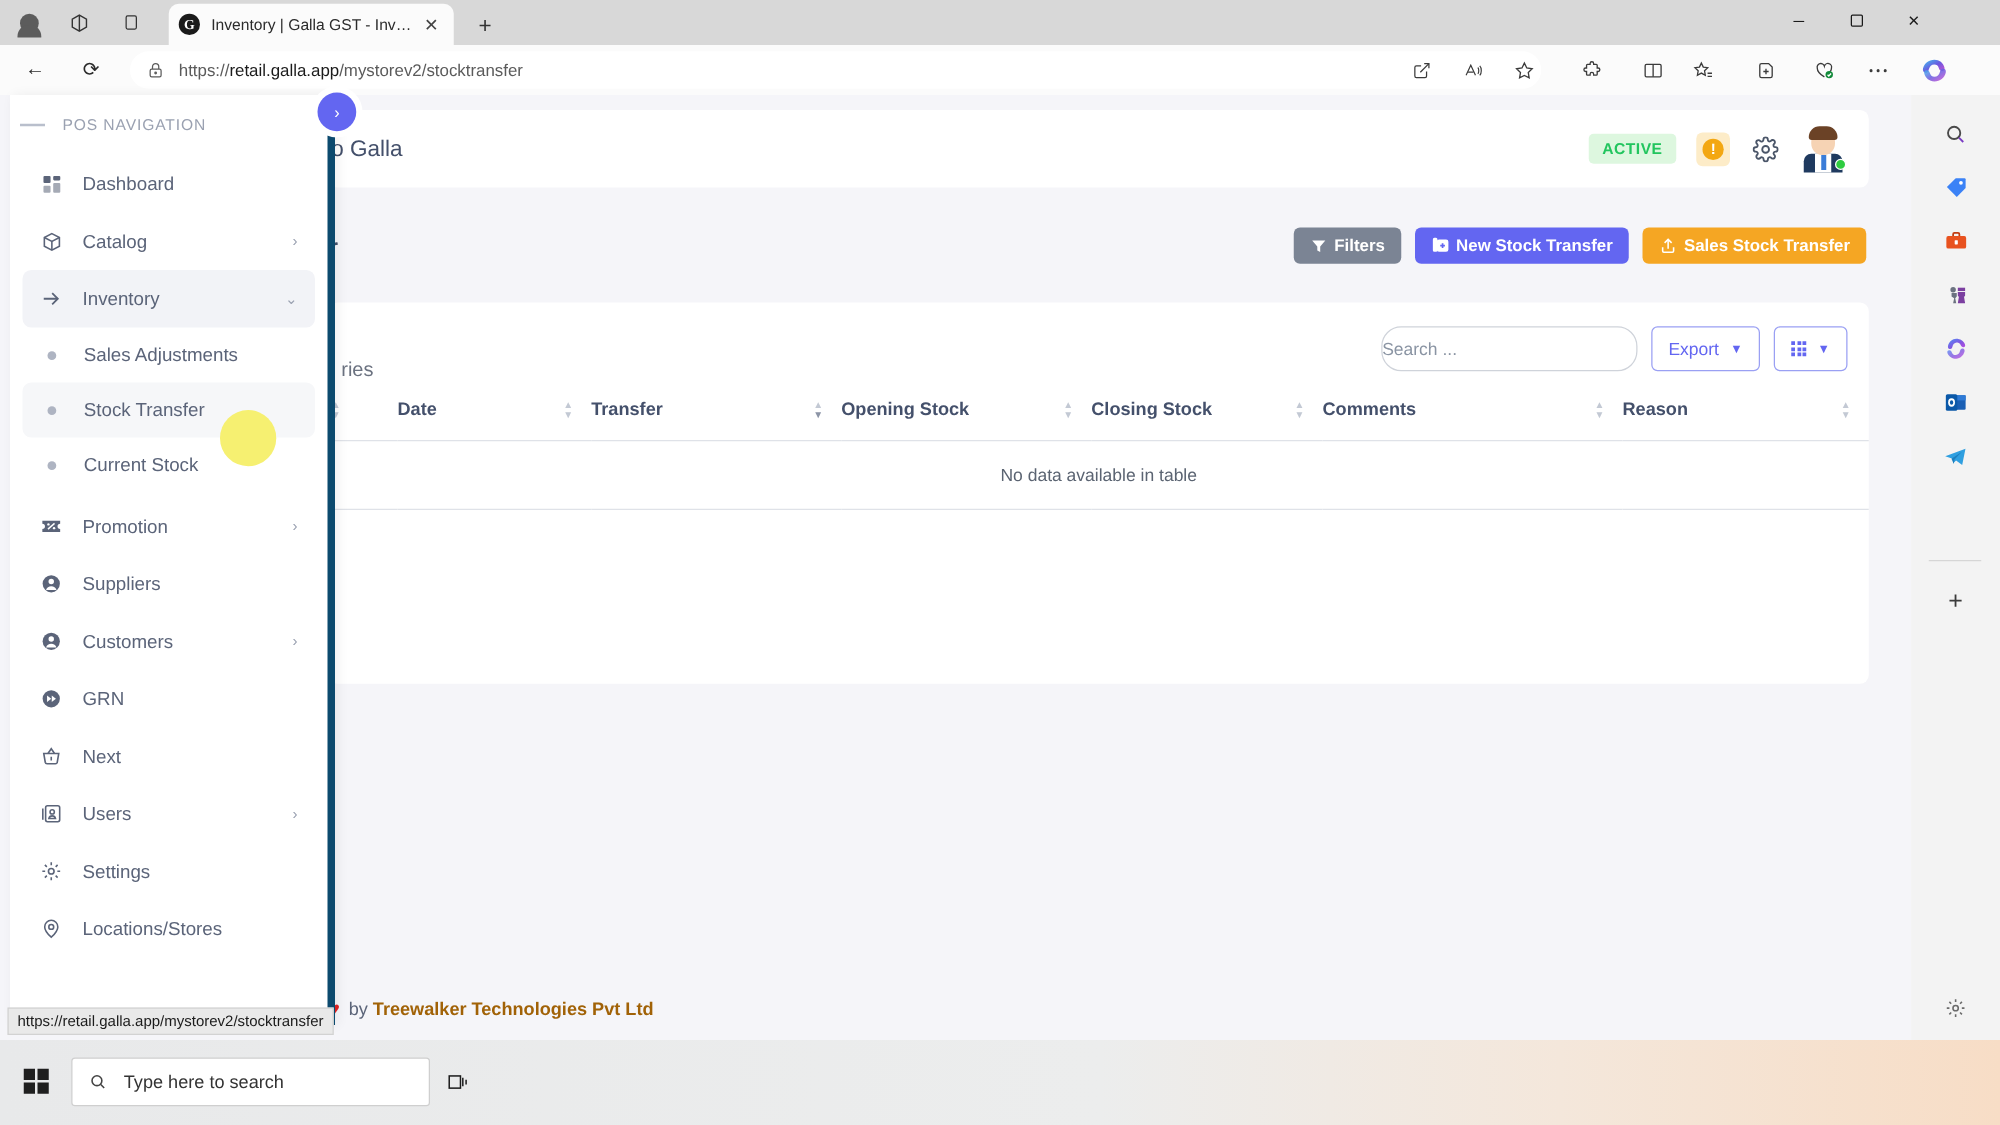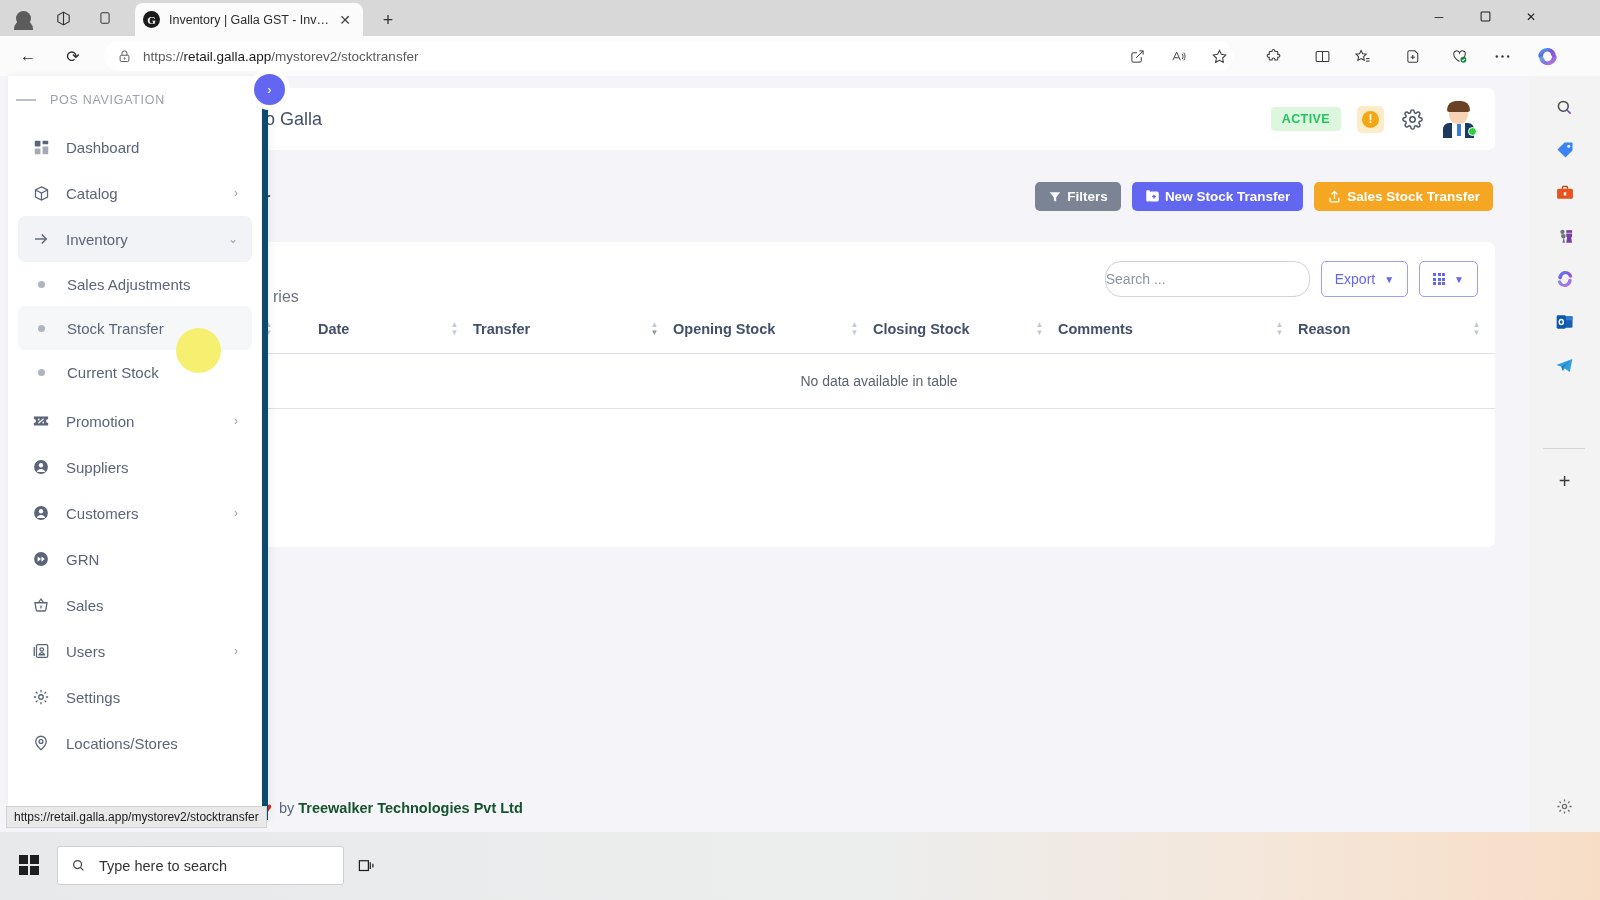--- a/index.html
+++ b/index.html
@@ -132,21 +132,21 @@
                        text-align:center; font-size:14px; color:#5b6472; padding:19px 0; }
   .card-bottom { position:absolute; left:0; bottom:0; width:100%; height:60px; }
   .entries-info { position:absolute; left:10px; top:19px; font-size:14px; color:#6b7280; }
   .pager { position:absolute; right:17px; top:12px; display:flex; gap:7px; }
   .pgbtn { background:#eceef2; border:none; border-radius:4px; font-size:13.5px; color:#6b7280;
            padding:8px 13px; font-family:"Liberation Sans",sans-serif; cursor:pointer; }
 
   .footer { position:absolute; left:263px; bottom:16px; display:flex; align-items:center; gap:7px; }
   .footer .heart { color:#e02424; font-size:15px; }
   .footer .ftxt { font-size:14.5px; color:#5b6479; }
-  .footer .ftxt b { color:#14532d; }
+  .footer .ftxt b { color:#a16207; }
 
   
   .sidebar { position:absolute; left:8px; top:76px; width:260px; height:744px;
              background:#ffffff; border-right:6px solid #0c4a6e;
              box-shadow:2px 0 9px rgba(0,0,0,.06); overflow:hidden; }
   .sb-header { display:flex; align-items:center; height:48px; padding-left:8px; }
   .sb-dash { width:20px; height:2px; background:#b9bfcc; margin-right:14px; }
   .sb-label { font-size:12.5px; letter-spacing:.7px; color:#9aa1b1; }
   .sb-item { display:flex; align-items:center; height:46px; margin:0 10px; padding:0 12px;
              border-radius:7px; position:relative; cursor:pointer; }
@@ -633,21 +633,21 @@
     </div>
 
     <div class="sb-item">
       <span class="sb-ic">
         <svg width="18" height="18" viewBox="0 0 24 24" fill="none" stroke="#5b6479" stroke-width="1.7">
             <path d="M4 9h16l-1.6 9.4A2 2 0 0 1 16.4 20H7.6a2 2 0 0 1-2-1.6z"></path>
             <path d="M8.5 9 12 4l3.5 5"></path>
             <path d="M12 12.5v4"></path>
           </svg>
       </span>
-      <span class="sb-txt">Sales</span>
+      <span class="sb-txt">Next</span>
     </div>
 
     <div class="sb-item">
       <span class="sb-ic">
         <svg width="18" height="18" viewBox="0 0 24 24" fill="none" stroke="#5b6479" stroke-width="1.7">
             <rect x="6" y="3.5" width="15" height="17" rx="2"></rect>
             <path d="M3 6.5v12"></path>
             <circle cx="13" cy="10" r="2.3"></circle>
             <path d="M9.5 17a3.6 3.6 0 0 1 7 0z"></path>
           </svg>

